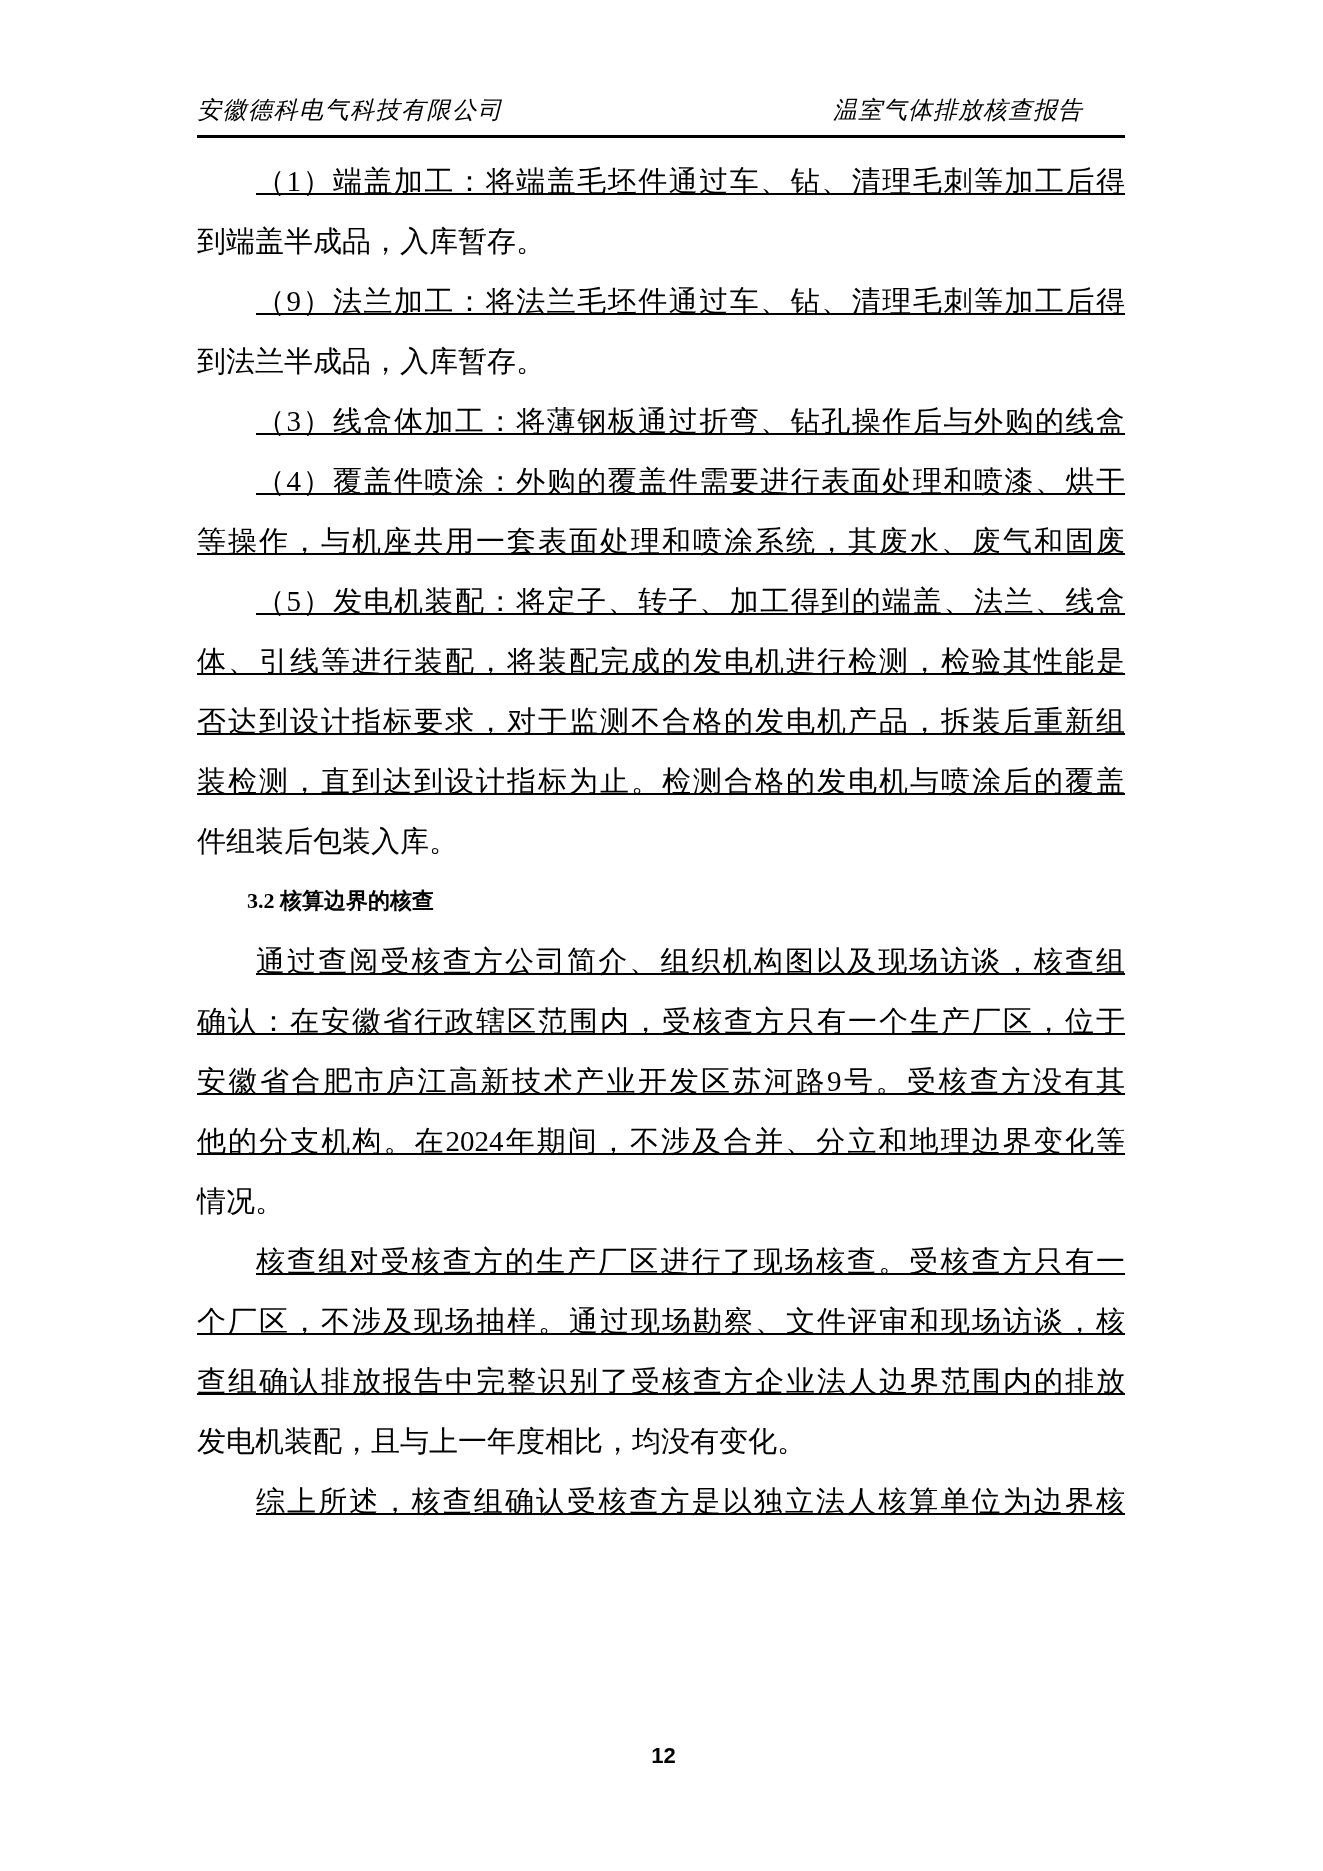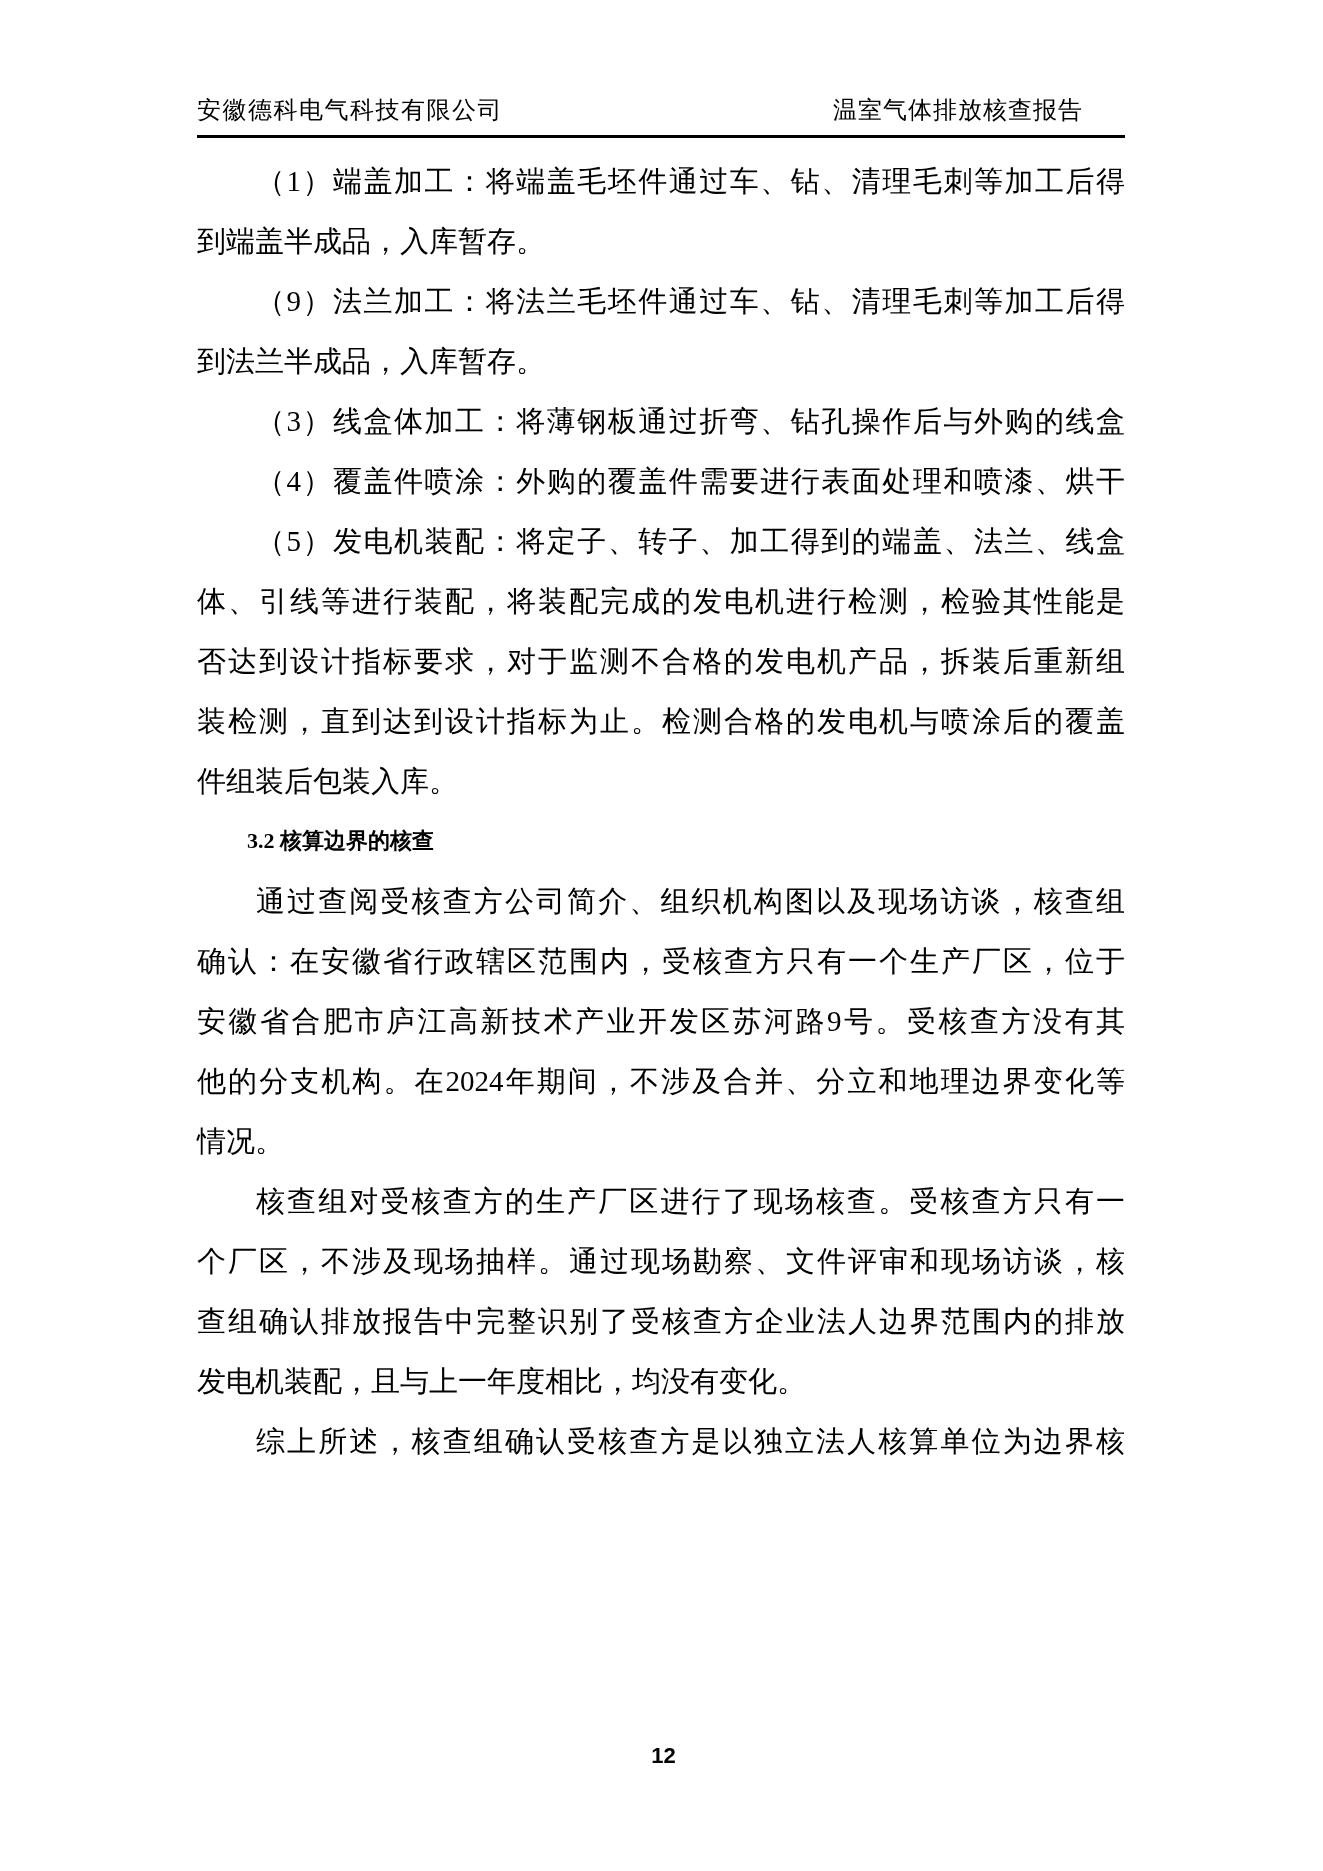--- a/index.html
+++ b/index.html
@@ -17,33 +17,34 @@
     left: 197px;
     top: 94px;
     width: 928px;
     display: flex;
     justify-content: space-between;
     align-items: baseline;
     font-size: 24px;
     line-height: 32px;
     border-bottom: 3px solid #000000;
     padding-bottom: 9px;
+    font-style: italic;
   }
   .header-left { letter-spacing: 1.5px; }
   .header-right { letter-spacing: 1px; padding-right: 42px; margin-left: 16px; }
   .doc-body {
     position: absolute;
     left: 197px;
     top: 151px;
     width: 928px;
     font-size: 29px;
     line-height: 60px;
   }
   .line { height: 60px; }
-  .line.justify { text-align: justify; text-align-last: justify; }
+  .line.justify { text-align: justify; text-align-last: justify; text-decoration: underline; }
   .line.indent { text-indent: 59px; }
   .line.heading {
     font-weight: bold;
     font-size: 22px;
     text-indent: 50px;
   }
   .footer {
     position: absolute;
     left: 2px;
     top: 1743px;
@@ -64,20 +65,21 @@
     <span class="header-right">温室气体排放核查报告</span>
   </div>
 
   <div class="doc-body">
       <div class="line indent justify">（1）端盖加工：将端盖毛坯件通过车、钻、清理毛刺等加工后得</div>
       <div class="line">到端盖半成品，入库暂存。</div>
       <div class="line indent justify">（9）法兰加工：将法兰毛坯件通过车、钻、清理毛刺等加工后得</div>
       <div class="line">到法兰半成品，入库暂存。</div>
       <div class="line indent justify">（3）线盒体加工：将薄钢板通过折弯、钻孔操作后与外购的线盒</div>
       <div class="line indent justify">（4）覆盖件喷涂：外购的覆盖件需要进行表面处理和喷漆、烘干</div>
+      <div class="line justify">等操作，与机座共用一套表面处理和喷涂系统，其废水、废气和固废</div>
       <div class="line indent justify">（5）发电机装配：将定子、转子、加工得到的端盖、法兰、线盒</div>
       <div class="line justify">体、引线等进行装配，将装配完成的发电机进行检测，检验其性能是</div>
       <div class="line justify">否达到设计指标要求，对于监测不合格的发电机产品，拆装后重新组</div>
       <div class="line justify">装检测，直到达到设计指标为止。检测合格的发电机与喷涂后的覆盖</div>
       <div class="line">件组装后包装入库。</div>
       <div class="line heading indent">3.2 核算边界的核查</div>
       <div class="line indent justify">通过查阅受核查方公司简介、组织机构图以及现场访谈，核查组</div>
       <div class="line justify">确认：在安徽省行政辖区范围内，受核查方只有一个生产厂区，位于</div>
       <div class="line justify">安徽省合肥市庐江高新技术产业开发区苏河路9号。受核查方没有其</div>
       <div class="line justify">他的分支机构。在2024年期间，不涉及合并、分立和地理边界变化等</div>

